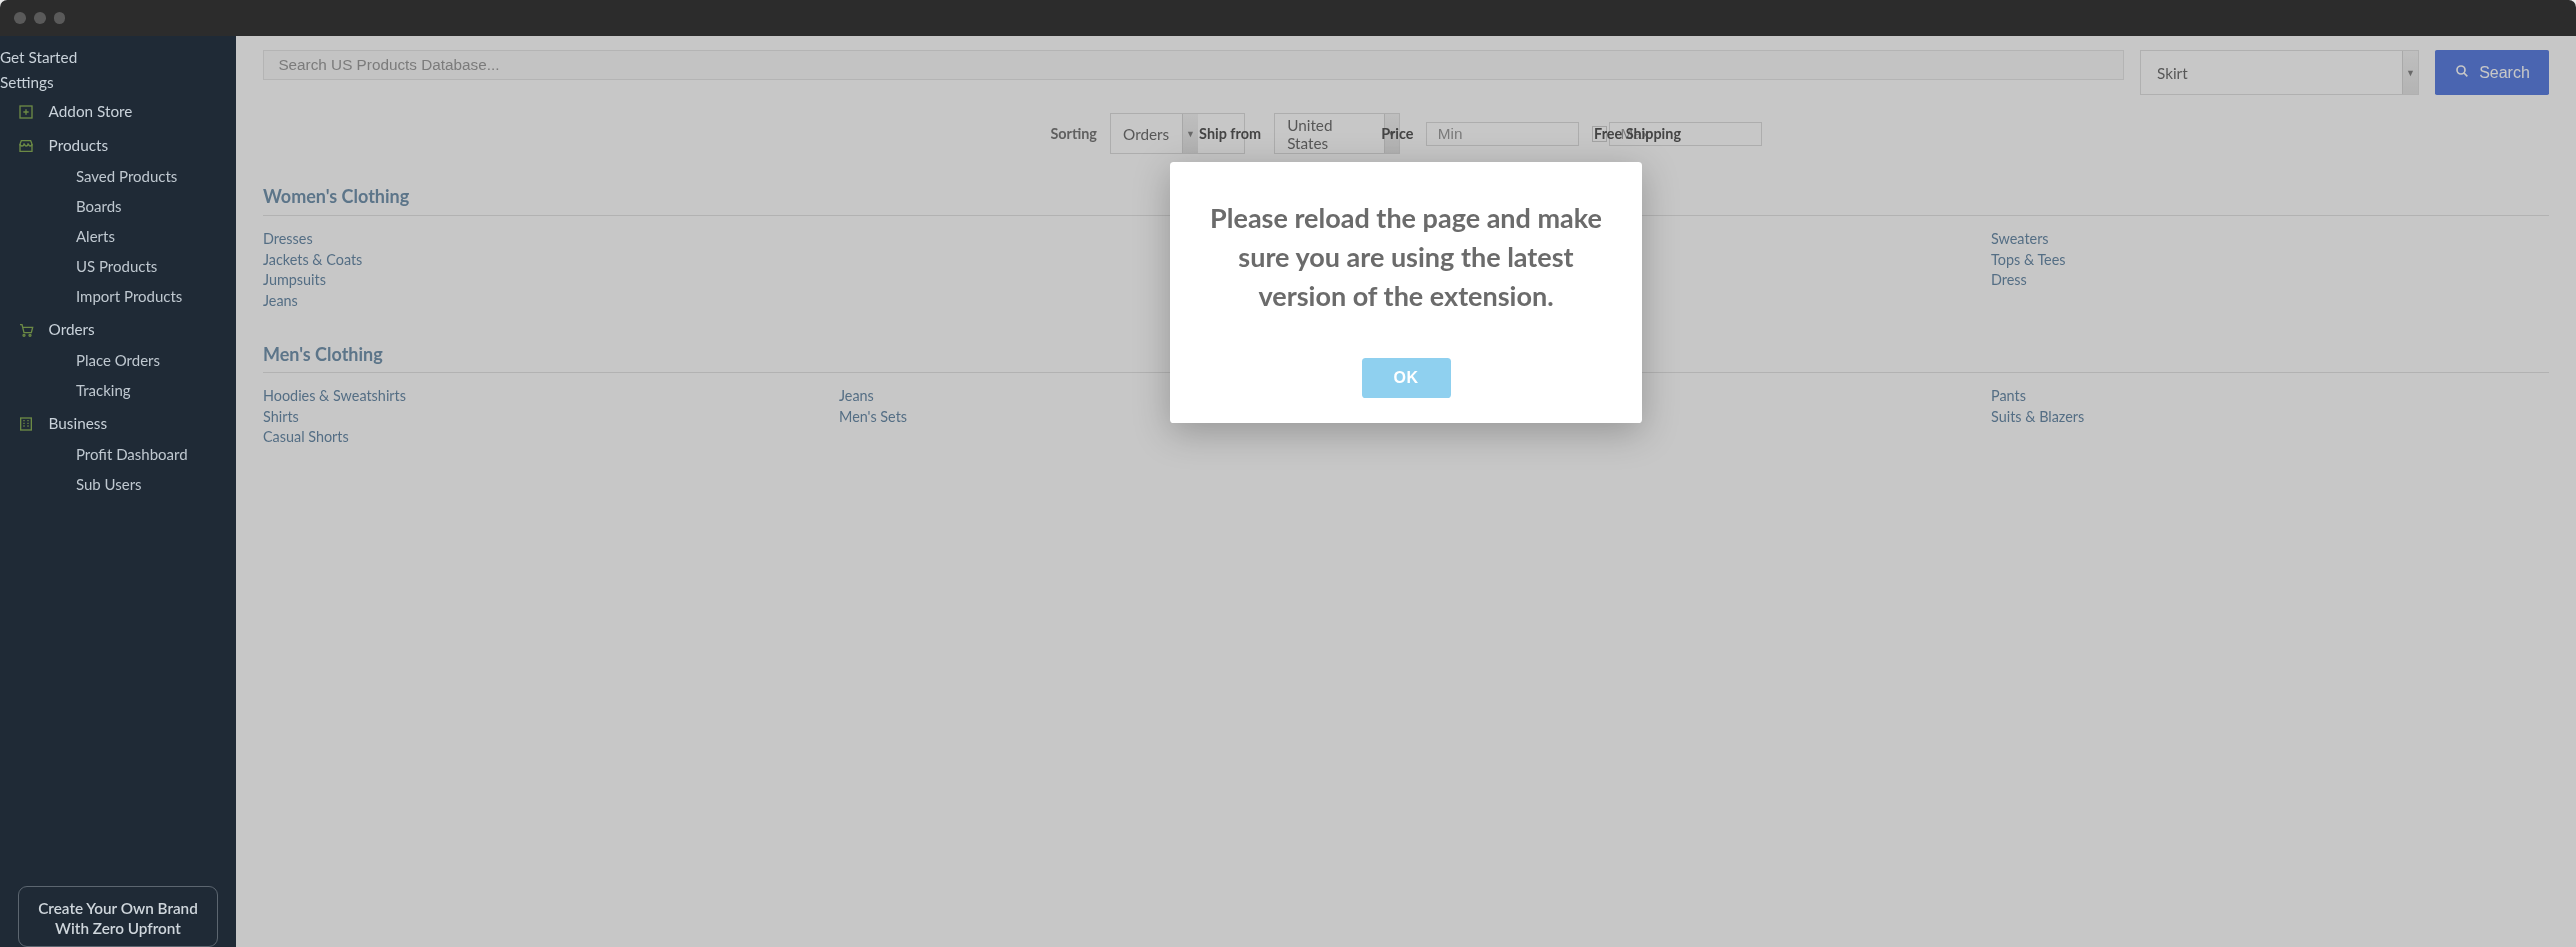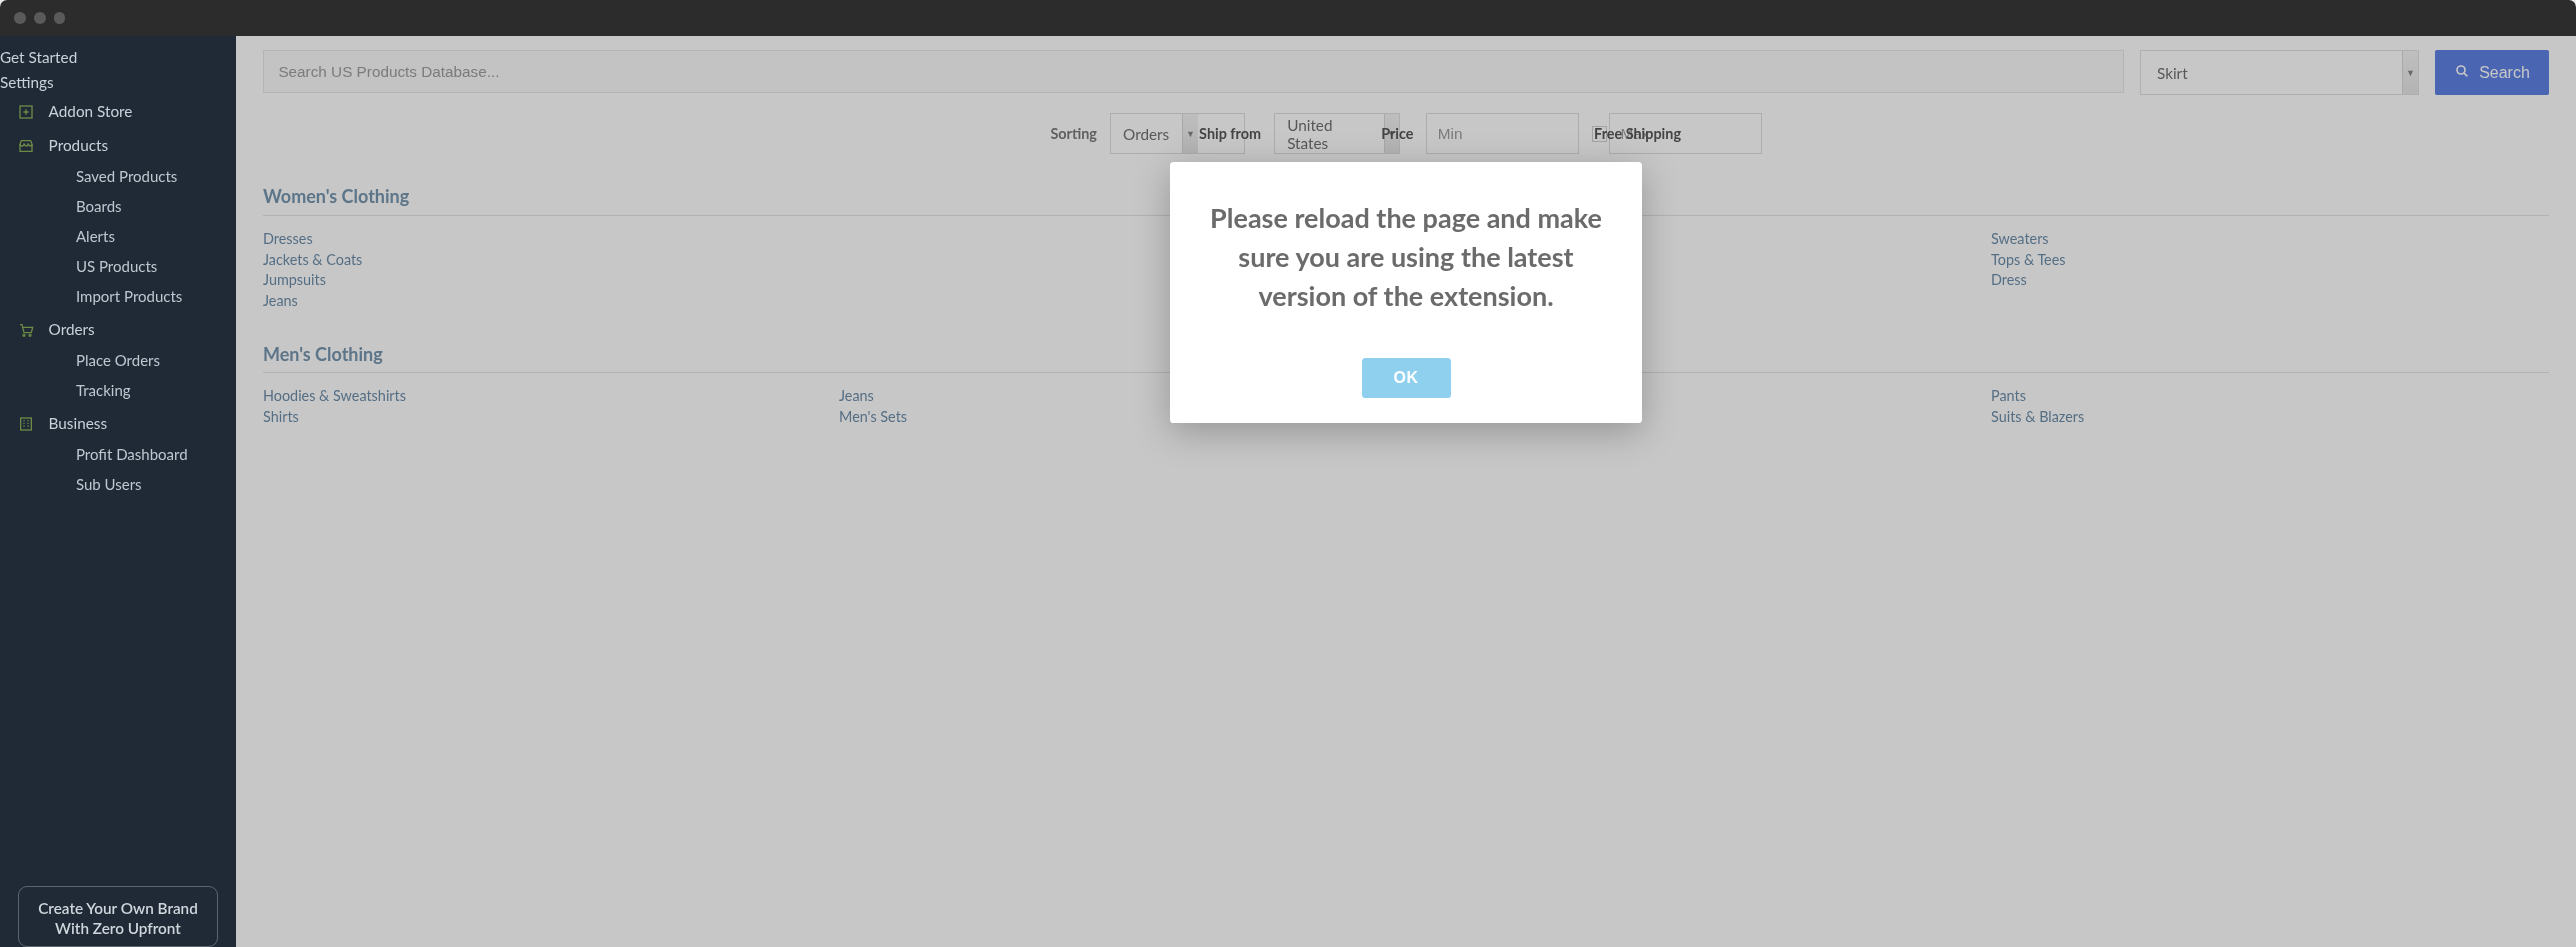--- a/index.html
+++ b/index.html
@@ -93,21 +93,21 @@
     padding: 14.4px 27px 27px 27px;
   }
   .search-row {
     display: flex;
     gap: 16px;
     align-items: stretch;
     margin-bottom: 18px;
   }
   .search-input {
     flex: 1;
-    height: 43px;
+    height: 30px;
     border: 0.9px solid #dcdcdc;
     background: #f7f7f7;
     padding: 0 14.4px;
     font-size: 15.3px;
     color: #555;
   }
   .category-select {
     width: 279px;
     height: 45px;
     display: flex;
@@ -170,21 +170,21 @@
   }
   .combo .ccaret {
     width: 16px;
     background: linear-gradient(#efefef,#d8d8d8);
     border-left: 0.9px solid #c7c7c7;
     display:flex; align-items:center; justify-content:center; font-size:9px; color:#555;
   }
   .combo.sorting { width: 135px; }
   .combo.shipfrom { width: 126px; }
   .num-input {
-    height: 41px;
+    height: 24px;
     width: 153px;
     border: 0.9px solid #d0d0d0;
     padding: 0 10.8px;
     font-size: 15.3px;
     color:#333;
   }
   .dash { color:#555; font-weight:600; }
   .check-wrap { display:flex; align-items:center; gap:7.2px; }
   .checkbox {
     width: 15.3px; height: 15.3px; border:0.9px solid #bdbdbd; background:#fff;
@@ -432,20 +432,21 @@
             </div>
           </div>
         </section>
 
         <section class="cat-section">
           <h3 class="cat-title">Men's Clothing</h3>
           <div class="cat-cols">
             <div>
               <div class="cat-link">Hoodies &amp; Sweatshirts</div>
               <div class="cat-link">Shirts</div>
+              <div class="cat-link">Casual Shorts</div>
             </div>
             <div>
               <div class="cat-link">Jeans</div>
               <div class="cat-link">Men's Sets</div>
             </div>
             <div>
               <div class="cat-link">Sweaters</div>
               <div class="cat-link">Board Shorts</div>
             </div>
             <div>

